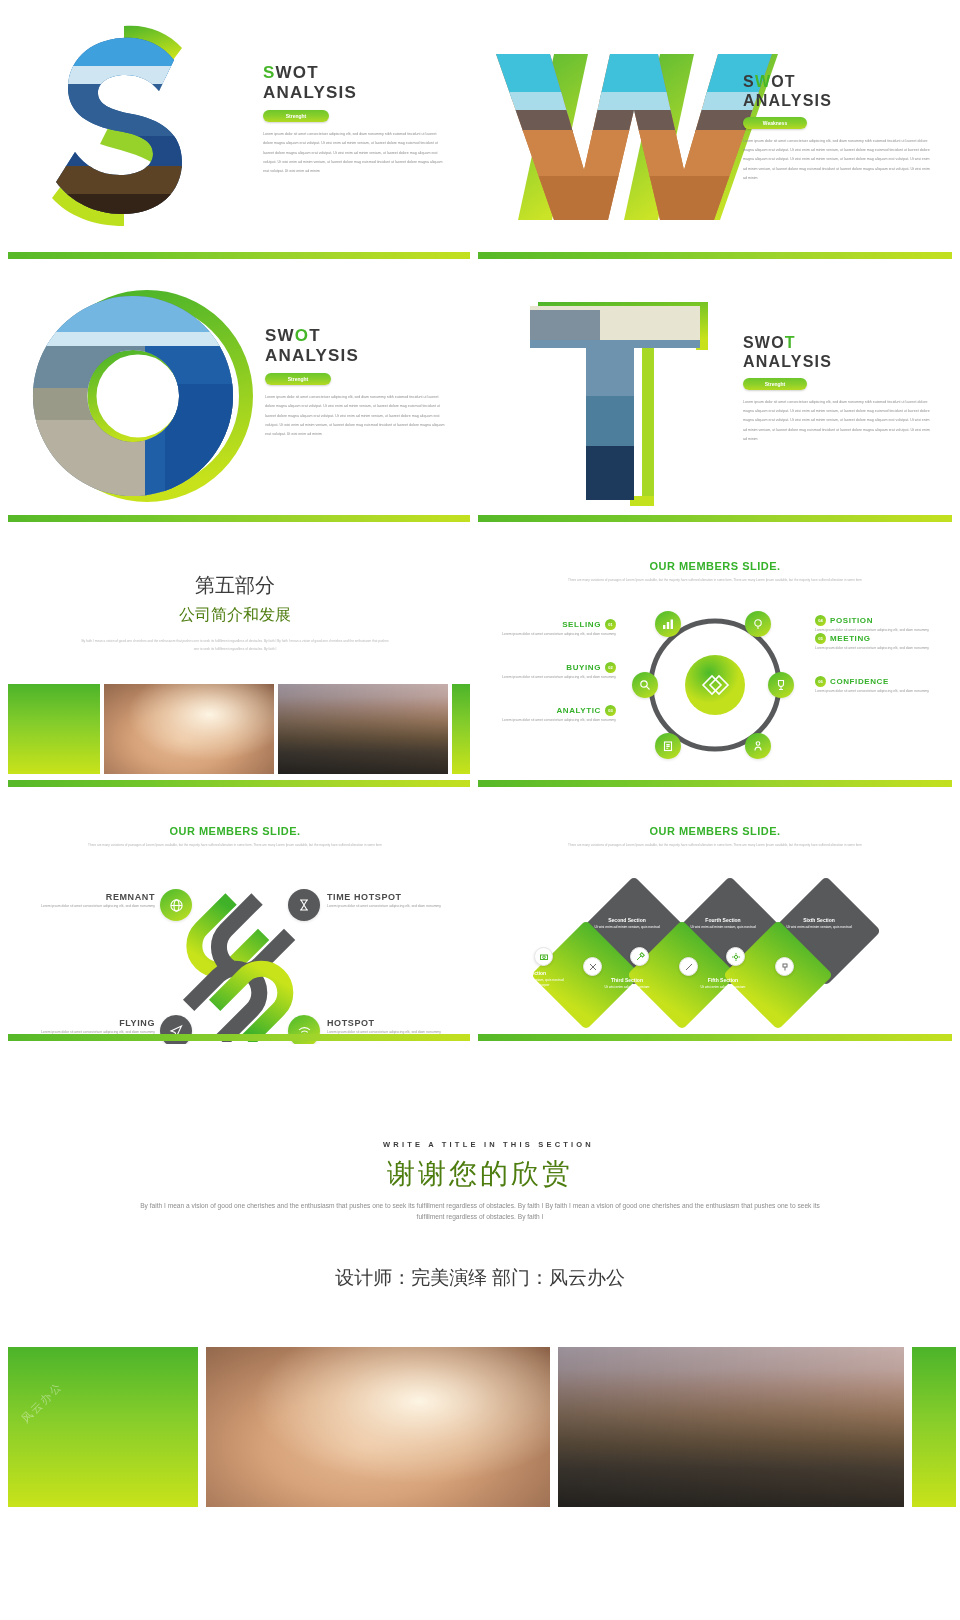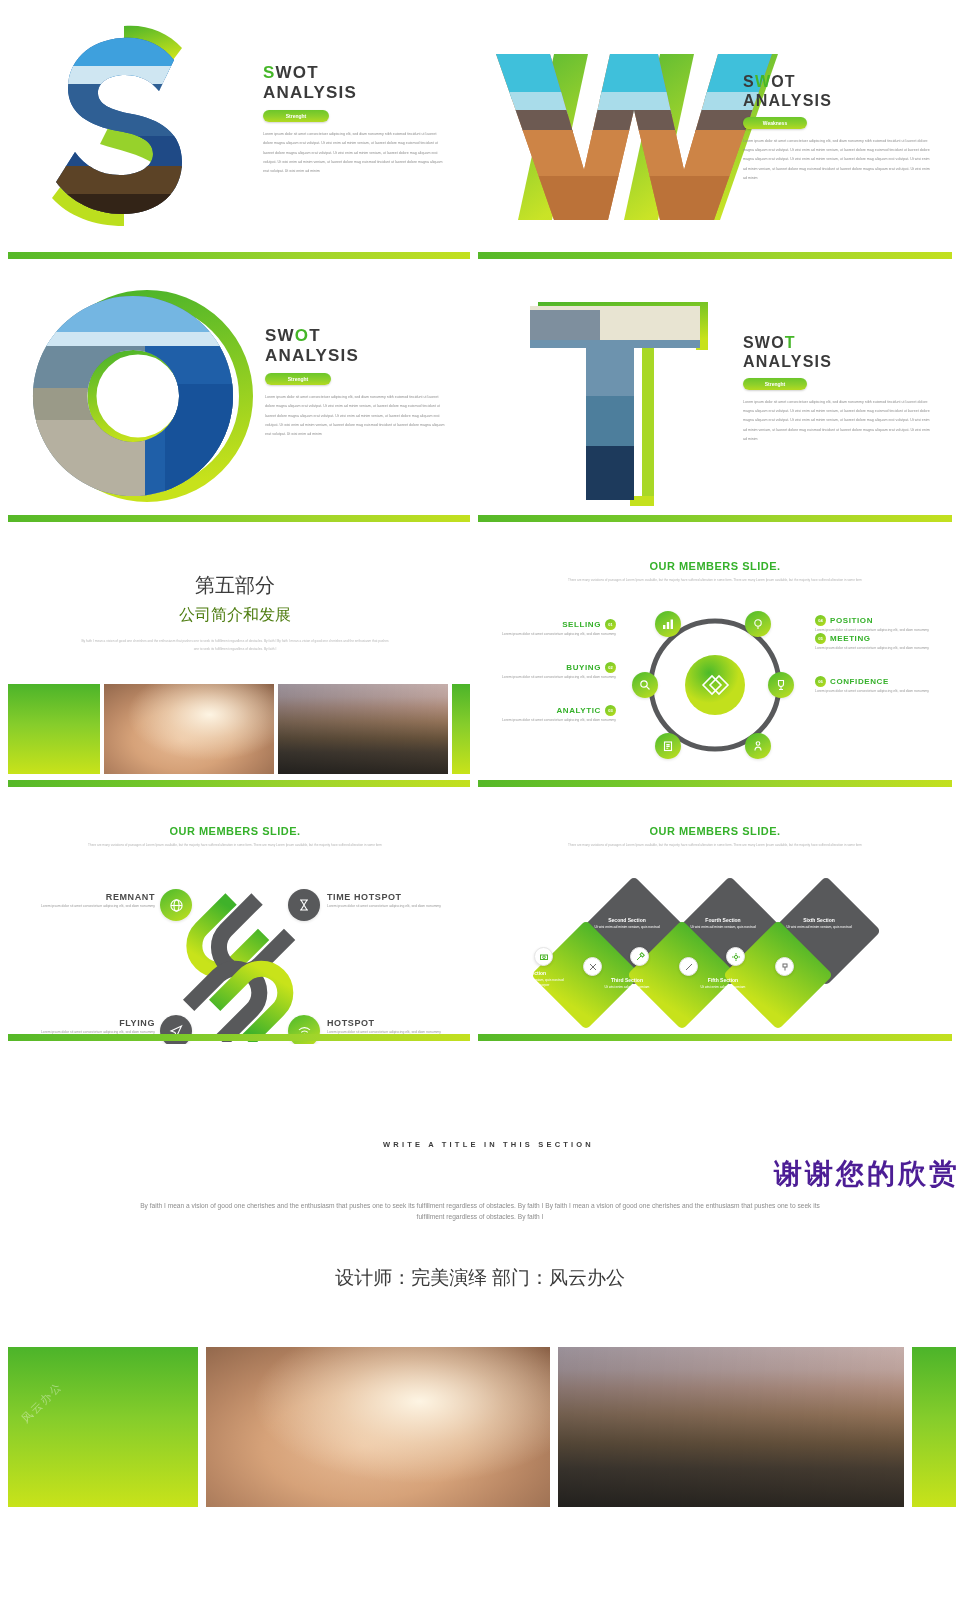--- a/index.html
+++ b/index.html
@@ -77,21 +77,21 @@
   }
   .node.grey { background:#58595b; }
   .node.white { background:#fff; border:1px solid #e6e6e6; }
 
   
   .ty-kicker {
     text-align:center; color:#3a3a3a; letter-spacing:3.2px; font-weight:bold;
     font-family:"Liberation Sans Narrow","Liberation Sans",sans-serif;
     padding-left:17px;
   }
-  .ty-cn { text-align:right; color:#4c1d95; font-family:"Liberation Serif",serif;font-weight:bold; }
+  .ty-cn { text-align:center; color:#4d7c0f; font-family:"Liberation Serif",serif; }
   .ty-body { text-align:center; color:#8d8d8d; line-height:1.65; }
   .ty-credit { text-align:center; color:#3a3a3a; font-family:"Liberation Serif",serif; }
 
   
   .photo { position:absolute; overflow:hidden; }
   .ph-hands{
     background:
       radial-gradient(ellipse at 62% 34%, rgba(255,248,232,.96) 0%, rgba(255,243,220,.45) 28%, rgba(0,0,0,0) 55%),
       radial-gradient(ellipse at 46% 62%, #e8bb95 0%, #d6a279 38%, #b98764 62%, #8a6147 100%),
       linear-gradient(125deg,#efe2d2 0%,#d9b794 35%,#8d6a52 70%,#3a3330 100%);

